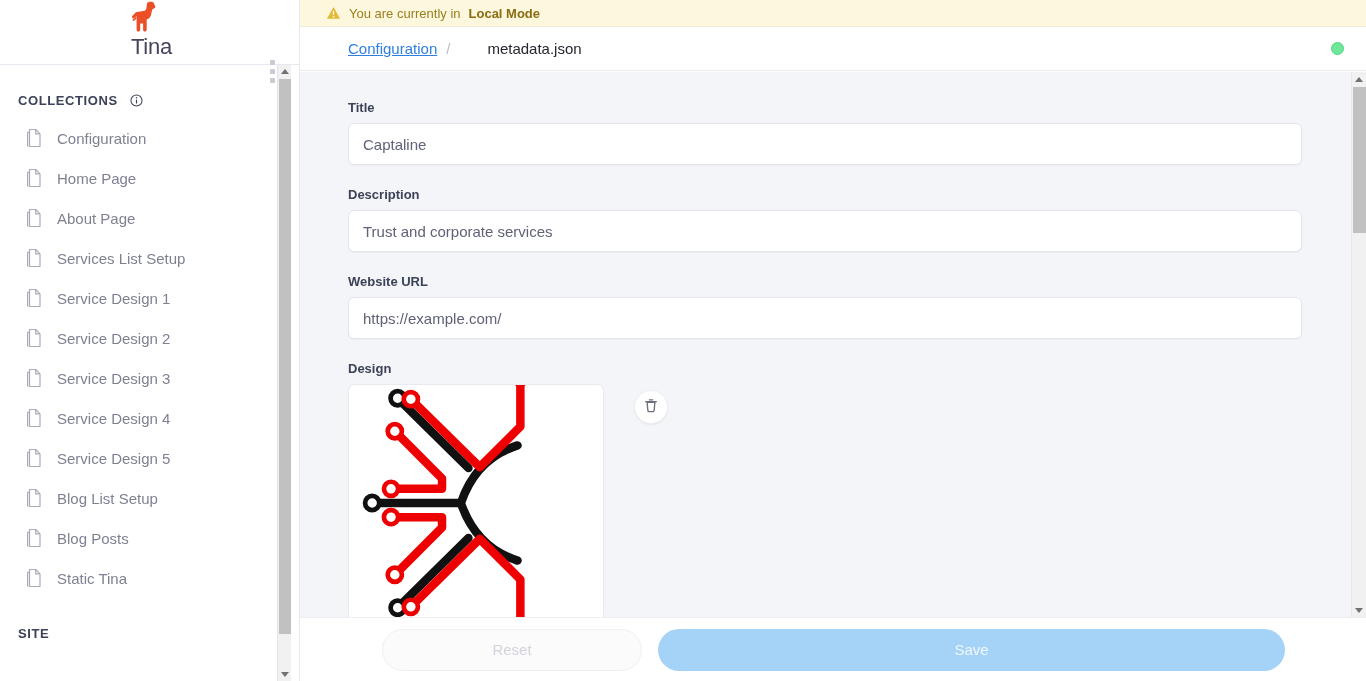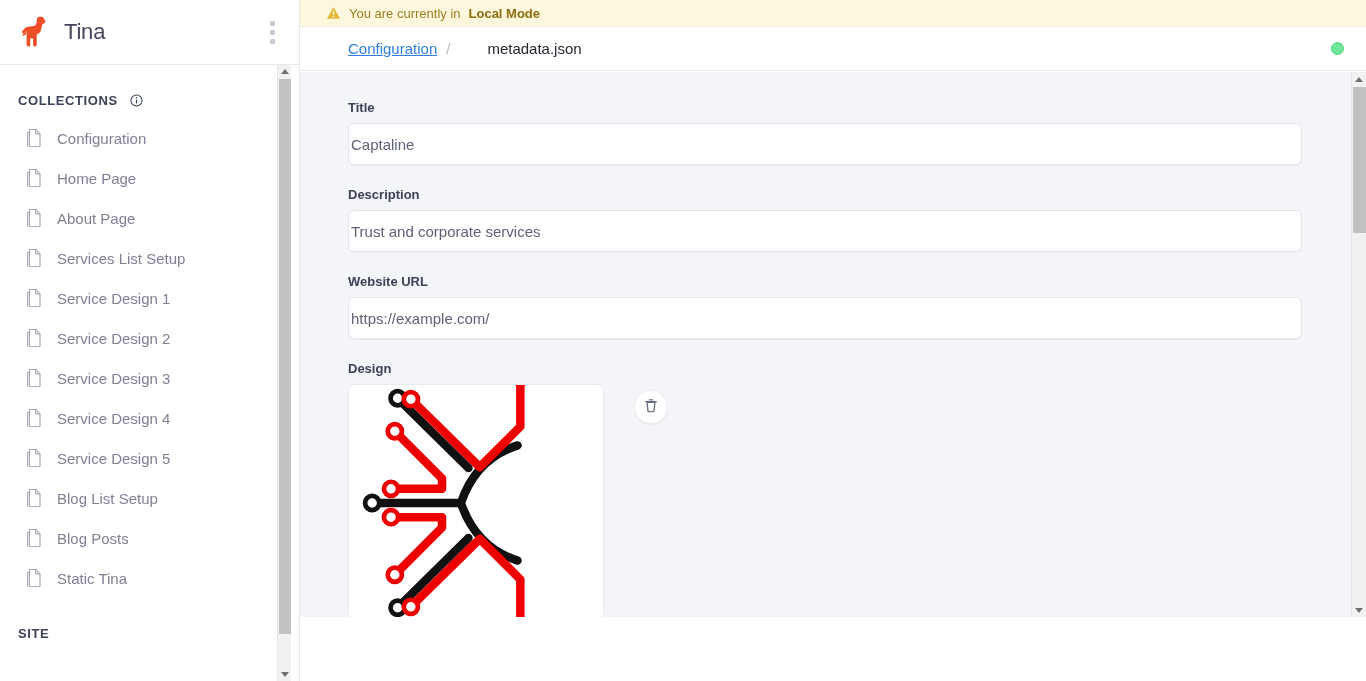--- a/index.html
+++ b/index.html
@@ -21,20 +21,21 @@
     border-right: 1px solid #e7e8ef;
   }
   .sb-header {
     height: 65px;
     display: flex; align-items: center;
     padding: 0 16px 0 20px;
     border-bottom: 1px solid #e8e9f0;
     background: #fff;
     position: relative;
     z-index: 3;
+    flex-direction: column;
   }
   .llama { width: 30px; height: 34px; flex: 0 0 30px; margin-right: 14px; }
   .brand-title {
     font-size: 22px; color: #44455a; font-weight: 400;
     letter-spacing: -0.2px;
   }
   .kebab {
     margin-left: auto; width: 22px; height: 30px;
     display: flex; flex-direction: column; align-items: center;
     justify-content: center; gap: 4px; cursor: pointer;
@@ -125,21 +126,21 @@
   .field { margin-bottom: 22px; }
   .field-label {
     font-size: 13px; font-weight: 700; color: #3c4257;
     margin-bottom: 8px; display: block;
   }
   .field-input {
     width: 954px; height: 42px;
     background: #ffffff;
     border: 1px solid #e4e5ec;
     border-radius: 6px;
-    padding: 0 2px;
+    padding: 0 14px;
     font-size: 15px; color: #5f6277;
     font-family: "Liberation Sans", sans-serif;
     outline: none;
     box-shadow: 0 1px 1px rgba(20,20,40,0.035);
   }
   .favicon-row { display: flex; align-items: flex-start; gap: 30px; }
   .favicon-box {
     width: 256px; height: 238px;
     background: #ffffff;
     border: 1px solid #e9eaf0;
@@ -474,15 +475,19 @@
     <div class="main-scrollbar">
       <div class="ms-arrow-up">
           <span class="tri tri-up"></span>
         </div>
       <div class="ms-thumb"></div>
       <div class="ms-arrow-dn">
           <span class="tri tri-dn"></span>
         </div>
     </div>
 
+    <div class="footer-bar">
+      <div class="btn-reset">Reset</div>
+      <div class="btn-save">Save</div>
+    </div>
 
   </div>
 </div>
 
 </body></html>

